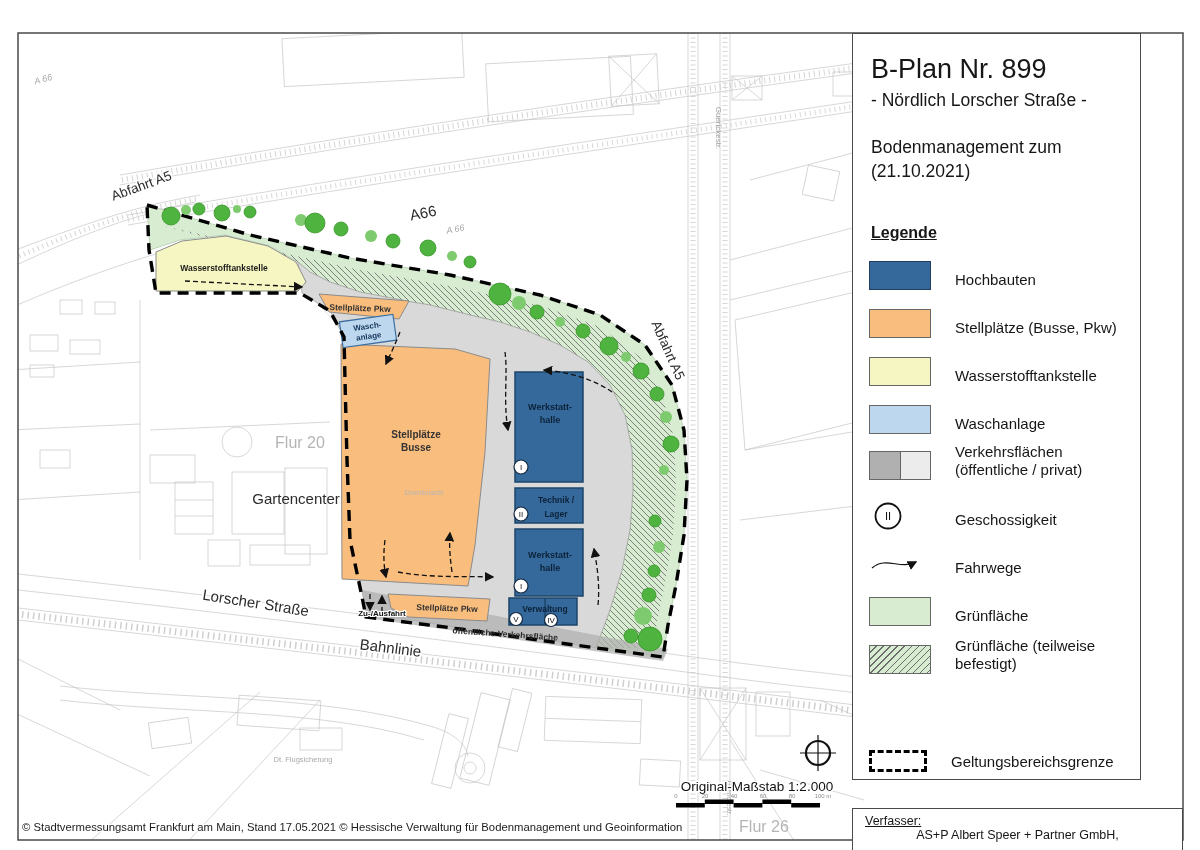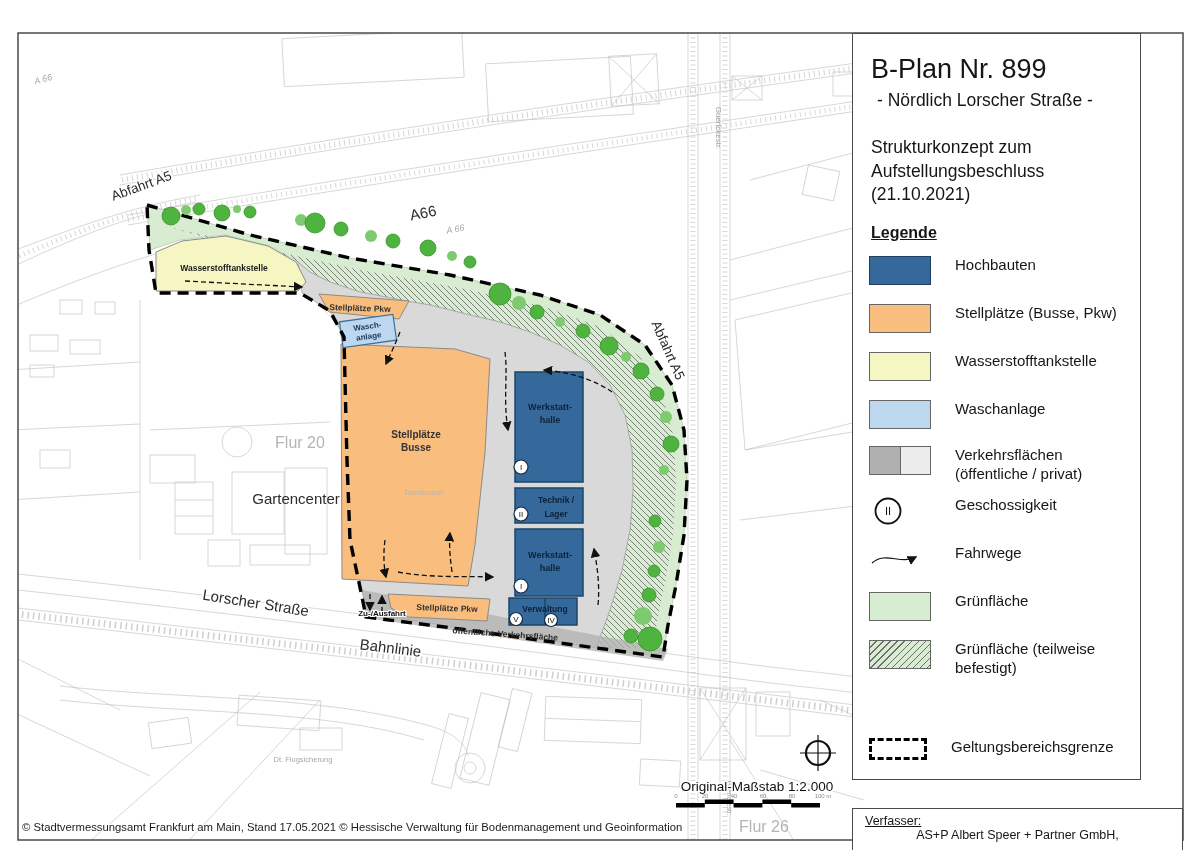--- a/index.html
+++ b/index.html
@@ -4,24 +4,24 @@
 <style>
   html,body{margin:0;padding:0;background:#fff;}
   #stage{position:relative;width:1200px;height:850px;background:#fff;overflow:hidden;
          font-family:"Liberation Sans",sans-serif;}
   #mapsvg{position:absolute;left:0;top:0;z-index:1;}
   .panel{position:absolute;left:852px;top:33px;width:289px;height:747px;background:#fff;
          border:1.5px solid #4a4a4a;box-sizing:border-box;z-index:2;}
   .vbox{position:absolute;left:852px;top:808px;width:331px;height:49px;background:#fff;
         border:1.5px solid #4a4a4a;box-sizing:border-box;z-index:2;padding:5px 12px;}
   .t1{position:absolute;left:18px;top:20px;font-size:27px;color:#161616;}
-  .t2{position:absolute;left:24px;top:56px;font-size:17.5px;color:#161616;text-align:right;}
+  .t2{position:absolute;left:18px;top:56px;font-size:17.5px;color:#161616;text-align:right;}
   .t3{position:absolute;left:18px;top:102px;font-size:17.5px;color:#161616;line-height:1.35;}
   .lgh{position:absolute;left:18px;top:190px;font-size:16px;color:#161616;text-decoration:underline;font-weight:bold;}
-  .lrow{position:absolute;left:16px;display:flex;align-items:flex-start;gap:24px;height:34px;}
+  .lrow{position:absolute;left:16px;display:flex;align-items:flex-end;gap:24px;height:34px;}
   .lrow .lab{font-size:15px;color:#161616;line-height:1.25;}
   .sw{width:62px;height:29px;border:1px solid #666;flex:none;box-sizing:border-box;}
   .sw-hoch{background:#36699b;border-color:#203f5e;}
   .sw-stell{background:#f9bd7d;}
   .sw-wasser{background:#f6f6c3;}
   .sw-wasch{background:#bdd7ee;}
   .sw-verk{display:flex;padding:0;}
   .sw-verk .h1{flex:1;background:#b0b0b0;border-right:1px solid #666;}
   .sw-verk .h2{flex:1;background:#ececec;}
   .sw-gruen{background:#d7ecd0;}
@@ -315,22 +315,21 @@
 
   </g>
 
   <rect x="18" y="33" width="1165" height="807" fill="none" stroke="#4a4a4a" stroke-width="1.5"></rect>
 </svg>
 
 <div class="panel">
   <div class="t1">B-Plan Nr. 899</div>
   <div class="t2">- Nördlich Lorscher Straße -</div>
   <div class="t3">
-    <div>Strukturkonzept zum</div>
-    <div>Aufstellungsbeschluss</div>
+    <div>Bodenmanagement zum</div>
     <div>(21.10.2021)</div>
   </div>
   <div class="lgh">Legende</div>
 
   <div class="lrow" style="top:222px">
     <div class="sw sw-hoch"></div>
     <div class="lab">Hochbauten</div>
   </div>
   <div class="lrow" style="top:270px">
     <div class="sw sw-stell"></div>

